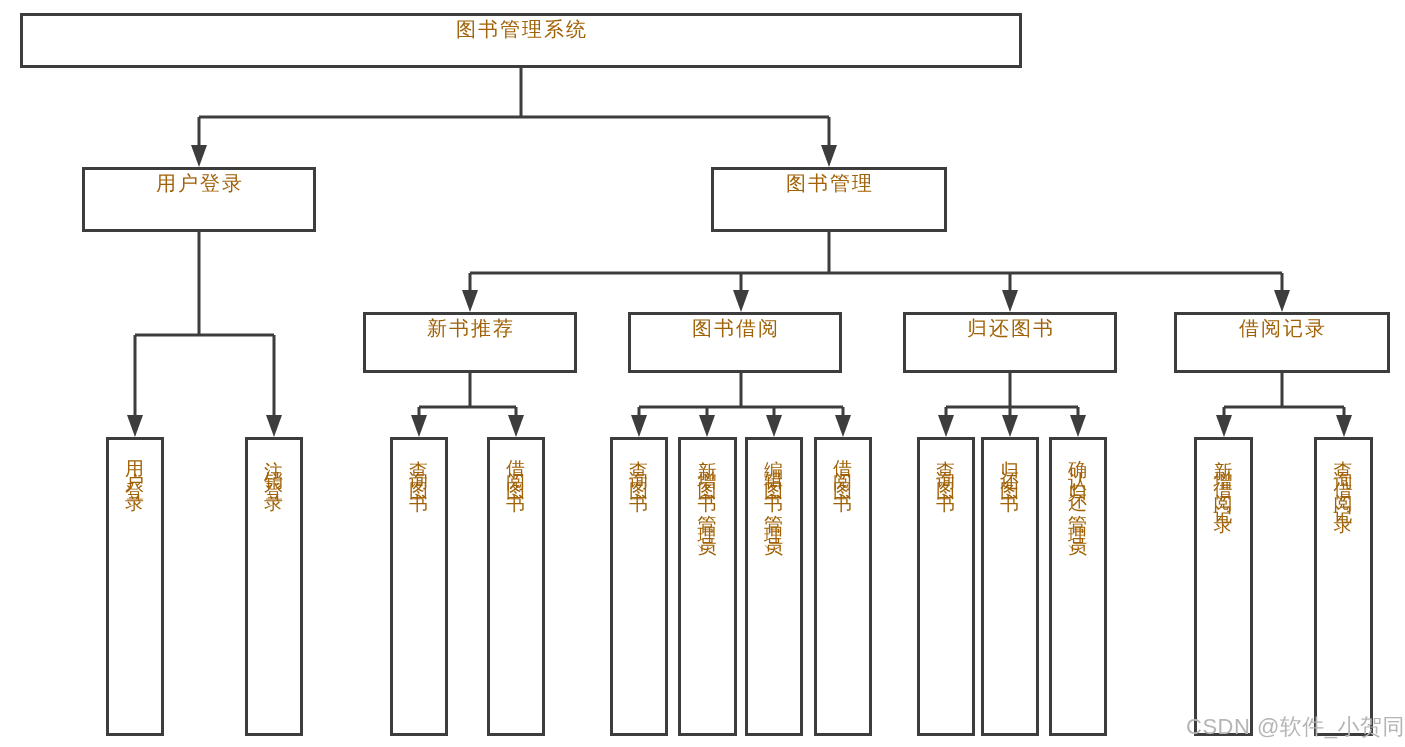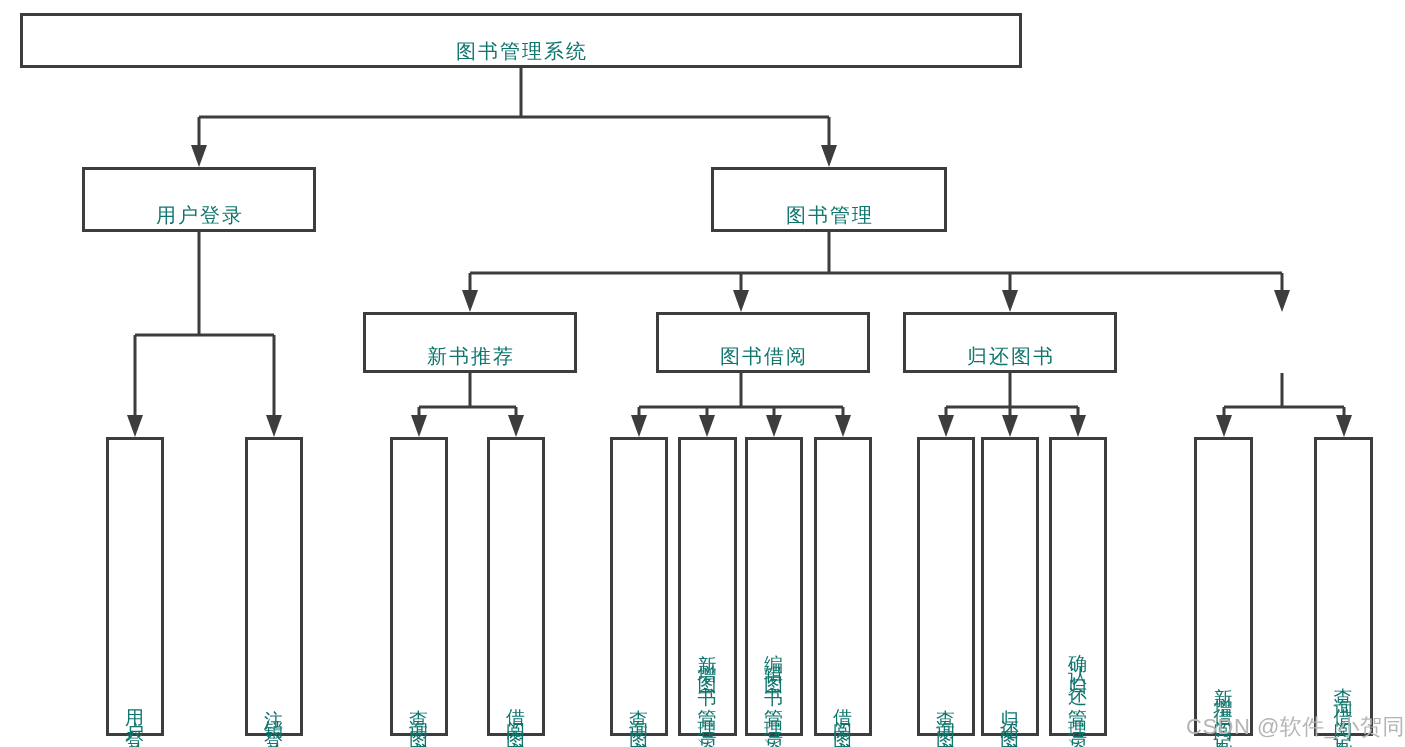--- a/index.html
+++ b/index.html
@@ -21,23 +21,23 @@
     width: 1405px;
     height: 747px;
     z-index: 1;
   }
   .node {
     position: absolute;
     box-sizing: border-box;
     background: #ffffff;
     border: 3px solid #3d3d3d;
     display: flex;
-    align-items: flex-end;
+    align-items: flex-start;
     justify-content: center;
-    color: #0f766e;
+    color: #a16207;
     z-index: 2;
   }
   .h-label {
     font-size: 20px;
     letter-spacing: 2px;
     white-space: nowrap;
     transform: translateX(1px);
   }
   .v-label {
     writing-mode: vertical-rl;
@@ -109,25 +109,28 @@
   <div class="node" style="left:82px; top:167px; width:234px; height:65px;">
     <span class="h-label">用户登录</span>
   </div>
   <div class="node" style="left:711px; top:167px; width:236px; height:65px;">
     <span class="h-label">图书管理</span>
   </div>
 
   <div class="node" style="left:363px; top:312px; width:214px; height:61px;">
     <span class="h-label">新书推荐</span>
   </div>
-  <div class="node" style="left:656px; top:312px; width:214px; height:61px;">
+  <div class="node" style="left:628px; top:312px; width:214px; height:61px;">
     <span class="h-label">图书借阅</span>
   </div>
   <div class="node" style="left:903px; top:312px; width:214px; height:61px;">
     <span class="h-label">归还图书</span>
+  </div>
+  <div class="node" style="left:1174px; top:312px; width:216px; height:61px;">
+    <span class="h-label">借阅记录</span>
   </div>
 
   <div class="node" style="left:106px; top:437px; width:58px; height:299px;">
     <span class="v-label">用户登录</span>
   </div>
   <div class="node" style="left:245px; top:437px; width:58px; height:299px;">
     <span class="v-label">注销登录</span>
   </div>
 
   <div class="node" style="left:390px; top:437px; width:58px; height:299px;">

